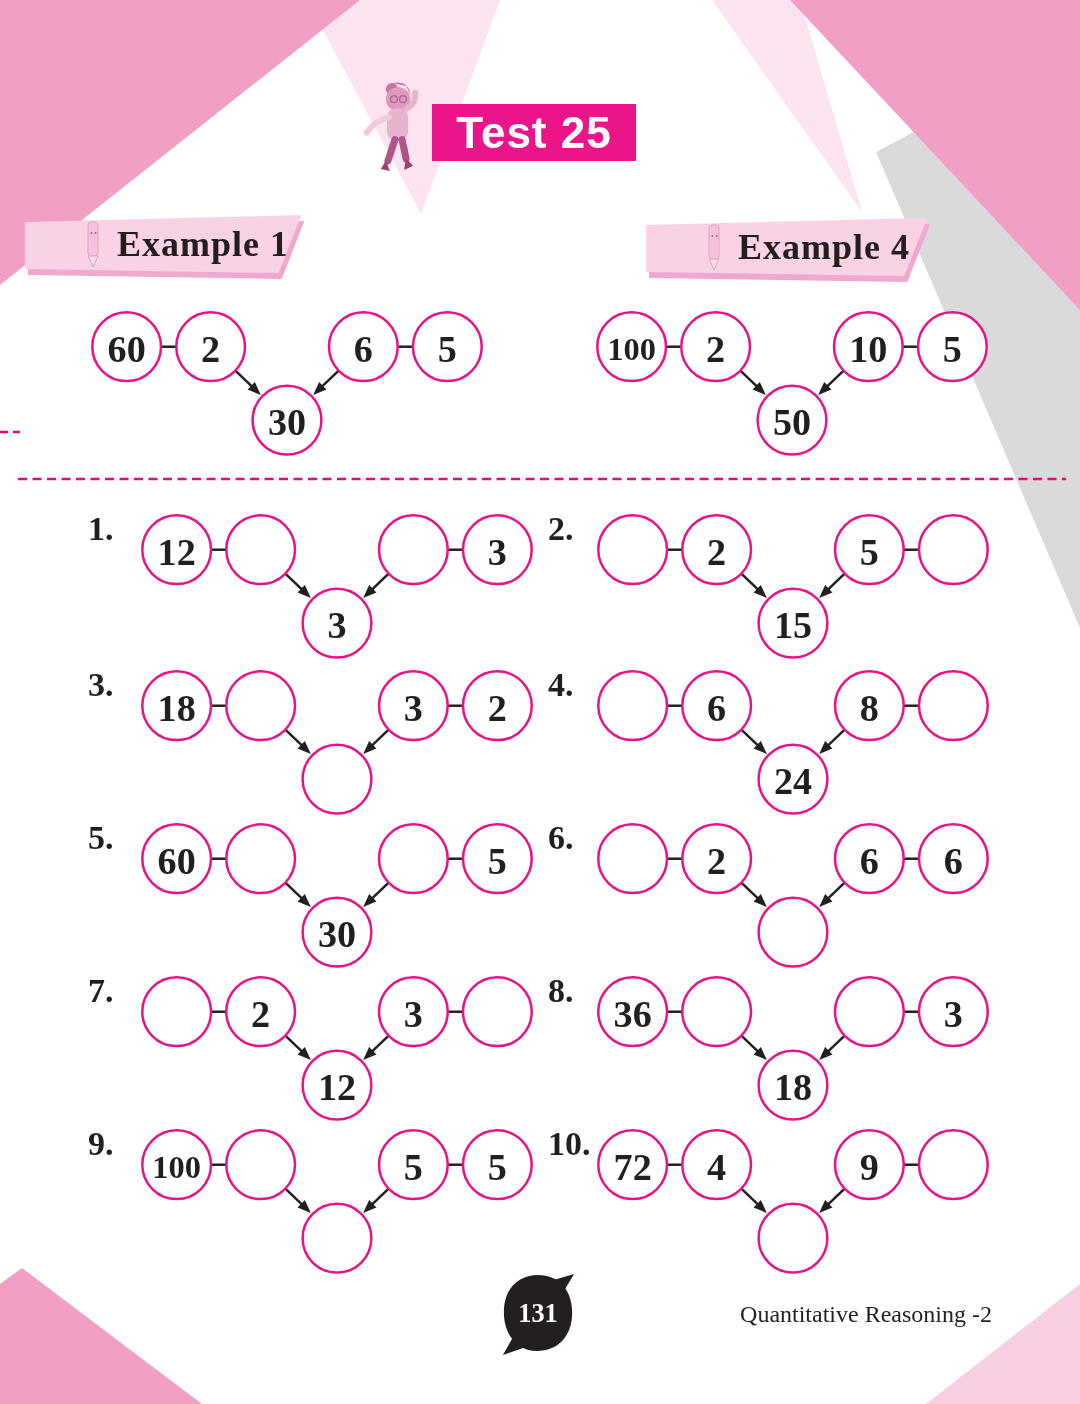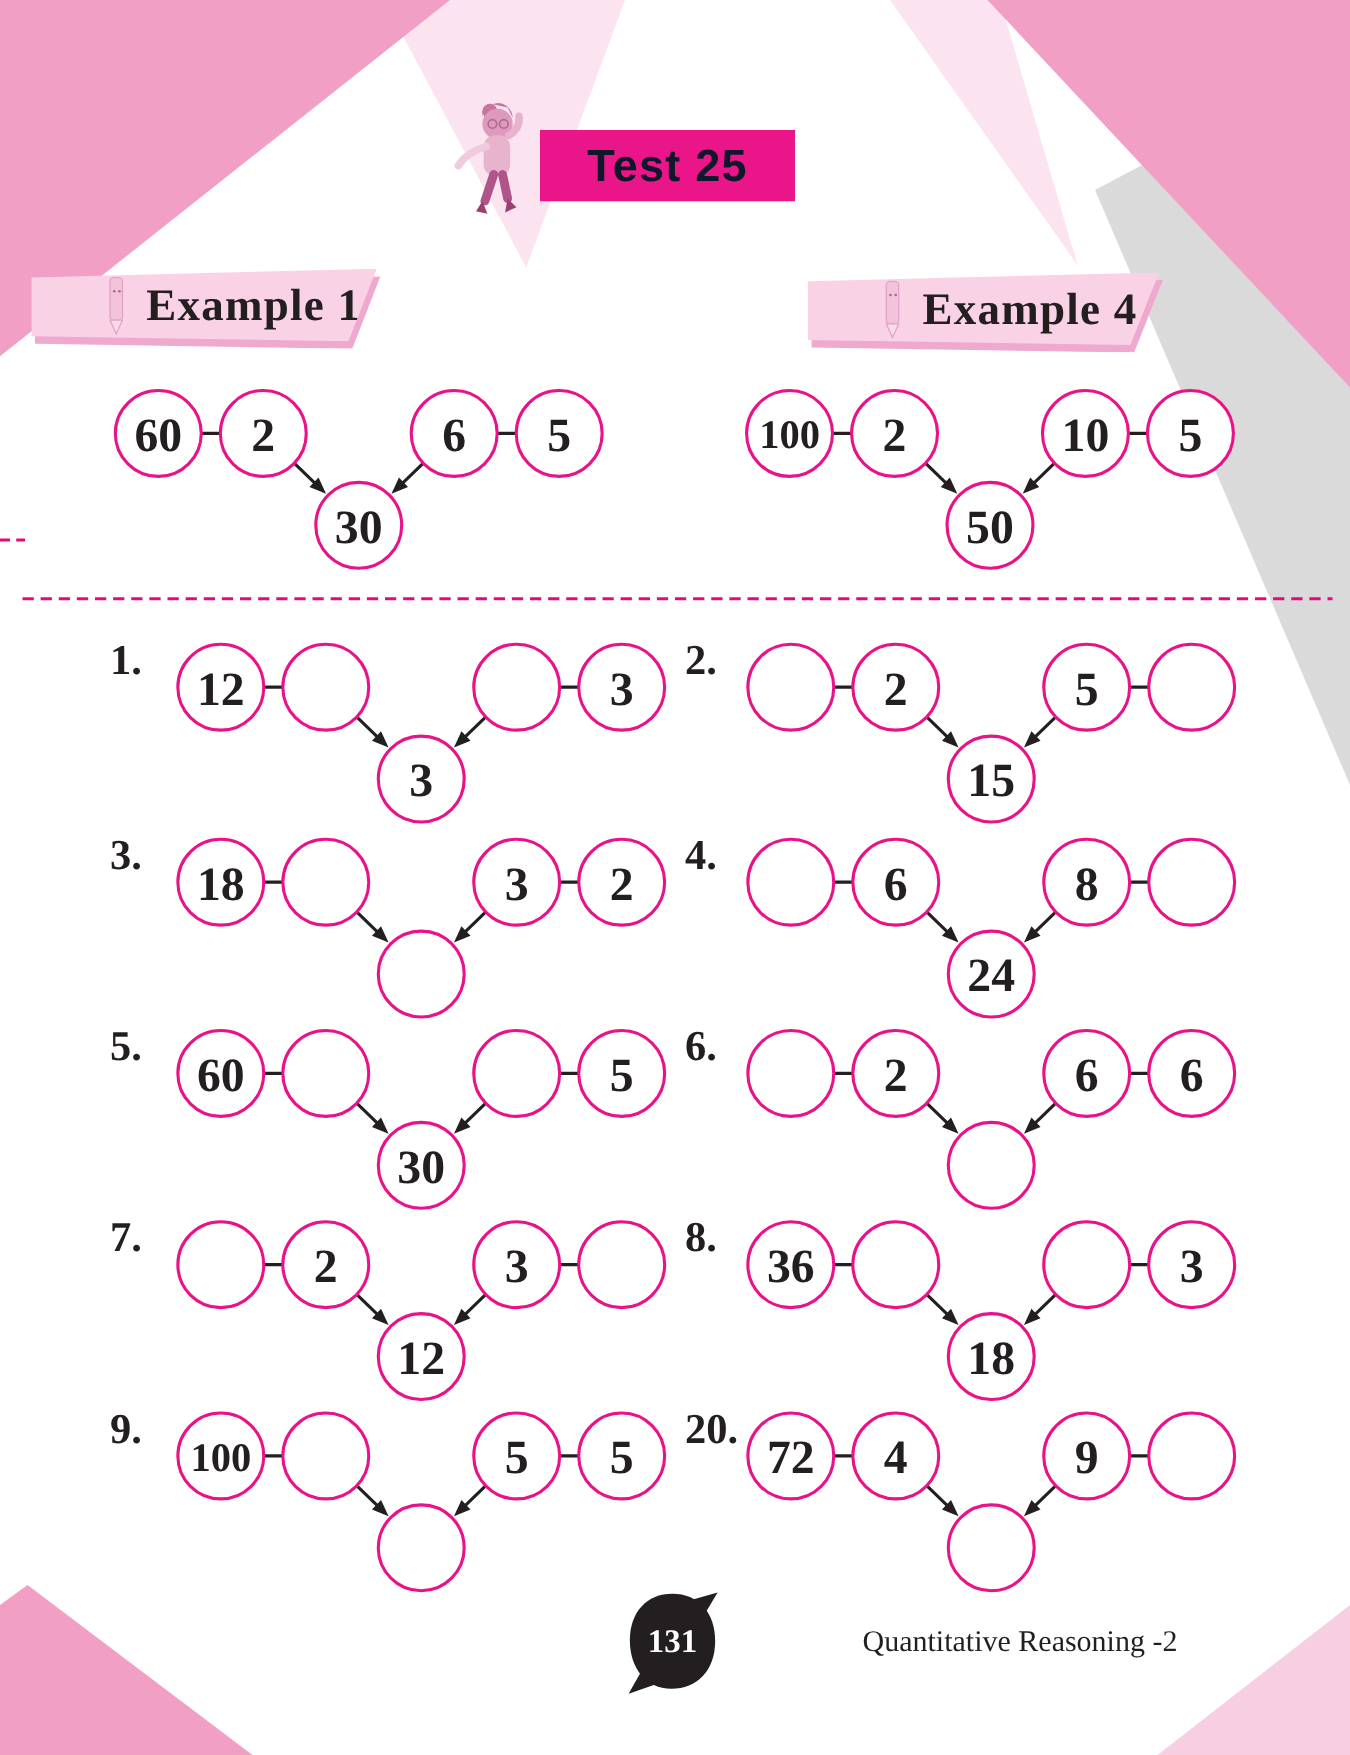--- a/index.html
+++ b/index.html
@@ -13,21 +13,21 @@
   .deco{position:absolute;left:0;top:0;z-index:0;}
   
   .mascot{position:absolute;left:360px;top:82px;width:74px;height:96px;z-index:2;}
   .title-banner{
     position:absolute;left:432px;top:104px;width:204px;height:57px;
     background:#EA1588;z-index:2;
     display:flex;align-items:center;justify-content:center;
   }
   .title-banner span{
     font-family:"Liberation Sans",sans-serif;
-    font-weight:bold;font-size:36px;color:#0f172a;letter-spacing:1px;
+    font-weight:bold;font-size:44px;color:#ffffff;letter-spacing:1px;
   }
   
   .ribbon,.ribbon-shadow{
     position:absolute;height:58px;z-index:1;
     clip-path:polygon(0 12%,98% 0,90% 100%,0 93%);
   }
   .ribbon{background:#F9D2E5;display:flex;align-items:center;}
   .ribbon-shadow{background:#EFA9CE;}
   .ribbon .pencil{width:20px;height:50px;margin-left:58px;flex:0 0 auto;}
   .ribbon .lbl{
@@ -40,21 +40,21 @@
   
   .diagram{position:absolute;width:420px;z-index:1;}
   .pnum{
     position:absolute;z-index:1;
     font-weight:bold;font-size:34px;color:#231F20;
   }
   
   .page-badge{position:absolute;left:499px;top:1271px;width:78px;height:86px;z-index:2;}
   .book-title{
     position:absolute;left:640px;top:1301px;width:352px;z-index:2;
-    text-align:center;font-size:24px;color:#231F20;
+    text-align:right;font-size:24px;color:#231F20;
   }
 </style>
 </head>
 <body>
 
 <div class="page">
 
   <svg class="deco" width="1080" height="1404" viewBox="0 0 1080 1404">
     <polygon points="307,0 500,0 421,214" fill="#FBE3F0"></polygon>
     <polygon points="0,0 360,0 0,285" fill="#F29FC5"></polygon>
@@ -288,21 +288,21 @@
         <polygon points="247.4,100.6 253.7,86.9 261.3,94.9" fill="#231F20"></polygon>
         <circle cx="52" cy="50" r="36" fill="#ffffff" stroke="#EA1288" stroke-width="2.6"></circle>
         <text x="52" y="50" dy="2" text-anchor="middle" dominant-baseline="central" font-family="&quot;Liberation Serif&quot;, serif" font-weight="bold" font-size="34" fill="#231F20">100</text>
         <circle cx="140" cy="50" r="36" fill="#ffffff" stroke="#EA1288" stroke-width="2.6"></circle>
         <circle cx="300" cy="50" r="36" fill="#ffffff" stroke="#EA1288" stroke-width="2.6"></circle>
         <text x="300" y="50" dy="2" text-anchor="middle" dominant-baseline="central" font-family="&quot;Liberation Serif&quot;, serif" font-weight="bold" font-size="40" fill="#231F20">5</text>
         <circle cx="388" cy="50" r="36" fill="#ffffff" stroke="#EA1288" stroke-width="2.6"></circle>
         <text x="388" y="50" dy="2" text-anchor="middle" dominant-baseline="central" font-family="&quot;Liberation Serif&quot;, serif" font-weight="bold" font-size="40" fill="#231F20">5</text>
         <circle cx="220" cy="127" r="36" fill="#ffffff" stroke="#EA1288" stroke-width="2.6"></circle>
       </svg>
-      <span class="pnum" style="left: 548px; top: 1125px;">20.</span>
+      <span class="pnum" style="left: 548px; top: 1125px;">10.</span>
       <svg viewBox="0 0 440 170" class="diagram" style="left: 583px; top: 1117px;">
         <line x1="88" y1="50" x2="104" y2="50" stroke="#231F20" stroke-width="2.6"></line>
         <line x1="336" y1="50" x2="352" y2="50" stroke="#231F20" stroke-width="2.6"></line>
         <line x1="165.9" y1="75" x2="185.38180628672464" y2="93.67918505393823" stroke="#231F20" stroke-width="2.6"></line>
         <polygon points="192.6,100.6 178.7,94.9 186.3,86.9" fill="#231F20"></polygon>
         <line x1="274.1" y1="75" x2="254.61819371327536" y2="93.67918505393823" stroke="#231F20" stroke-width="2.6"></line>
         <polygon points="247.4,100.6 253.7,86.9 261.3,94.9" fill="#231F20"></polygon>
         <circle cx="52" cy="50" r="36" fill="#ffffff" stroke="#EA1288" stroke-width="2.6"></circle>
         <text x="52" y="50" dy="2" text-anchor="middle" dominant-baseline="central" font-family="&quot;Liberation Serif&quot;, serif" font-weight="bold" font-size="40" fill="#231F20">72</text>
         <circle cx="140" cy="50" r="36" fill="#ffffff" stroke="#EA1288" stroke-width="2.6"></circle>

